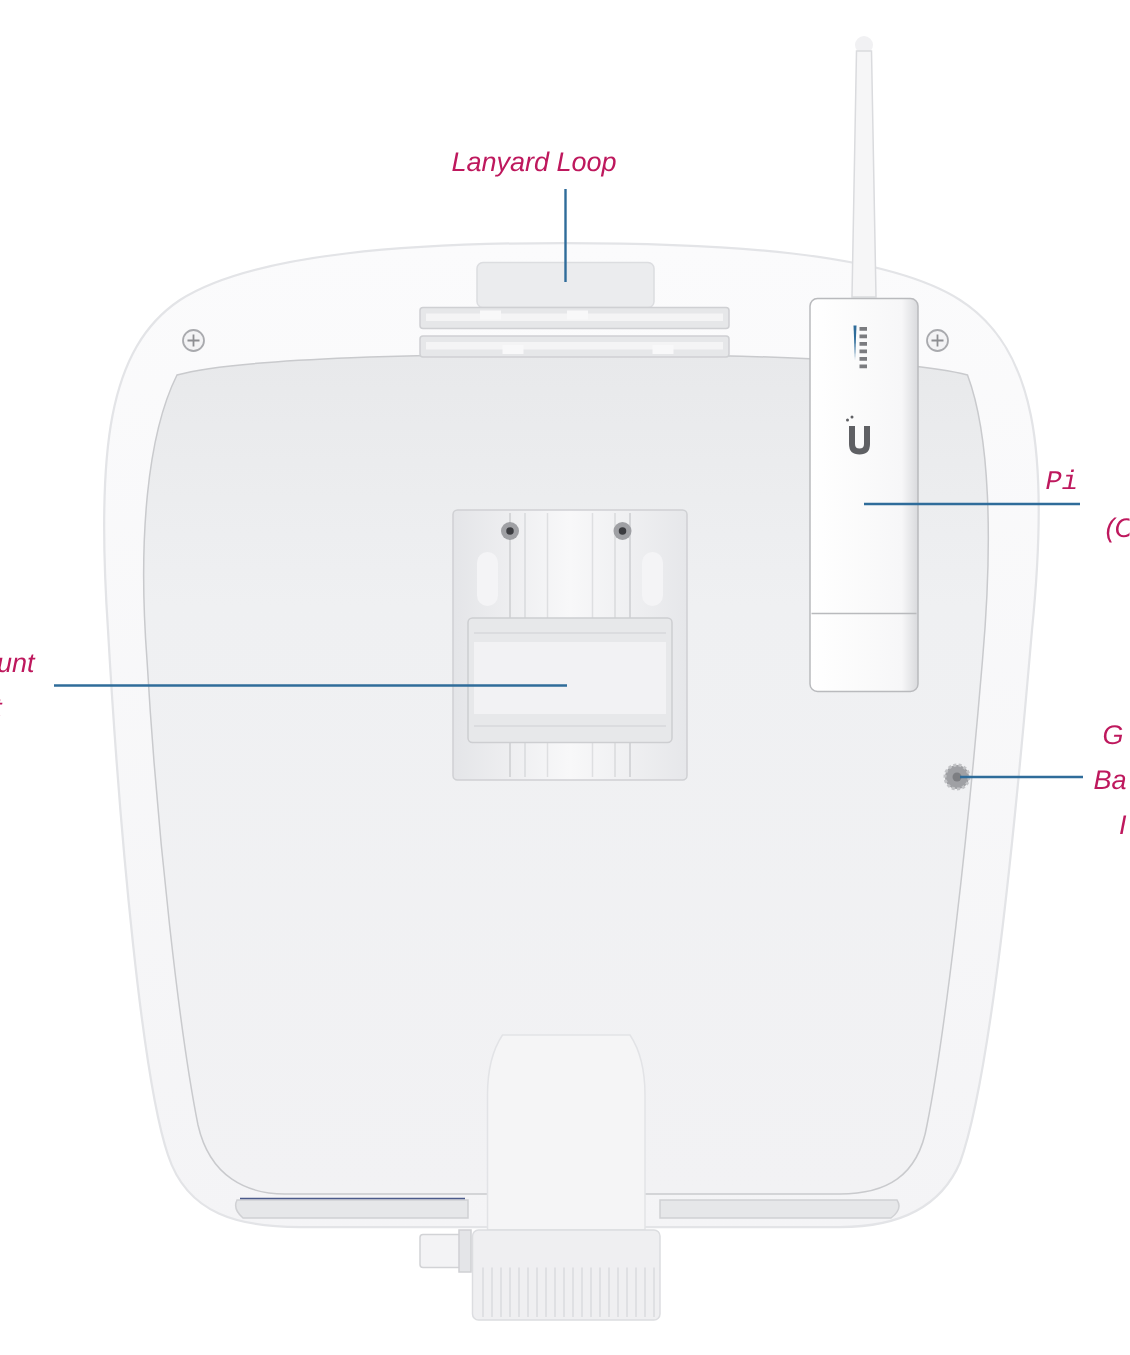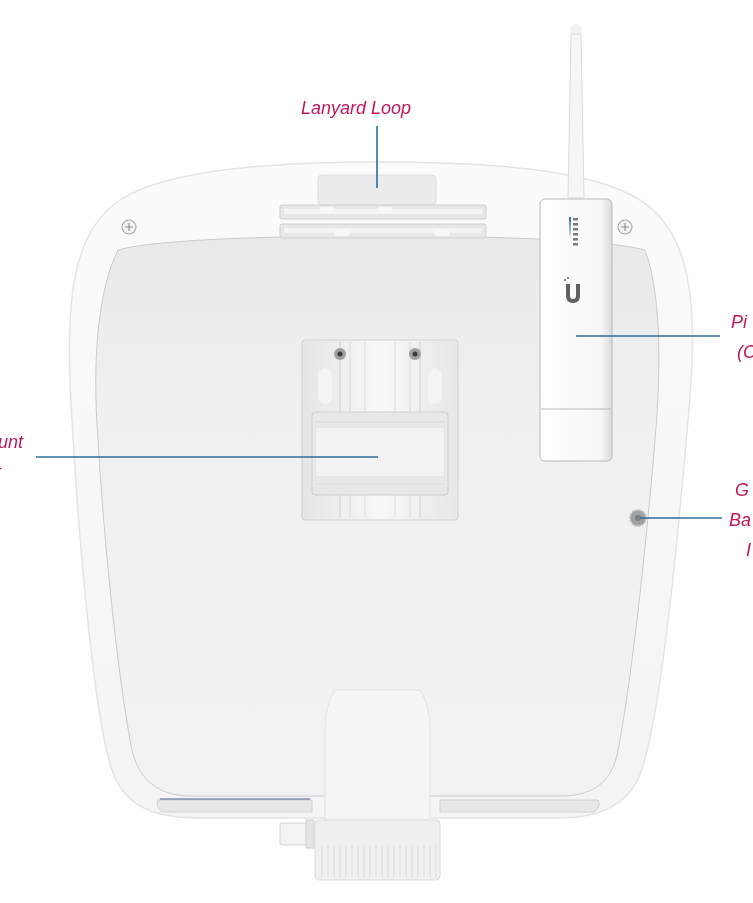--- a/index.html
+++ b/index.html
@@ -157,21 +157,21 @@
   <g stroke="#2f6c9a" stroke-width="1.6">
     <line x1="377" y1="126" x2="377" y2="188"></line>
     <line x1="576" y1="336" x2="720" y2="336"></line>
     <line x1="36" y1="457" x2="378" y2="457"></line>
     <line x1="640" y1="518" x2="722" y2="518"></line>
   </g>
 </svg>
 
 <div class="label" style="left:301px; top:94px;">Lanyard Loop</div>
 
-<div class="label" style="left:731px; top:308px;">Pi</div>
+<div class="label" style="left:697px; top:308px;font-family:Liberation Mono, monospace;">Pi</div>
 <div class="label" style="left:737px; top:338px;">(C</div>
 
 <div class="label" style="left:-2px; top:428px;">unt</div>
 <div class="label" style="left:-4px; top:458px;">t</div>
 
 <div class="label" style="left:735px; top:476px;">G</div>
 <div class="label" style="left:729px; top:506px;">Ba</div>
 <div class="label" style="left:746px; top:536px;">I</div>
 
 </body></html>

